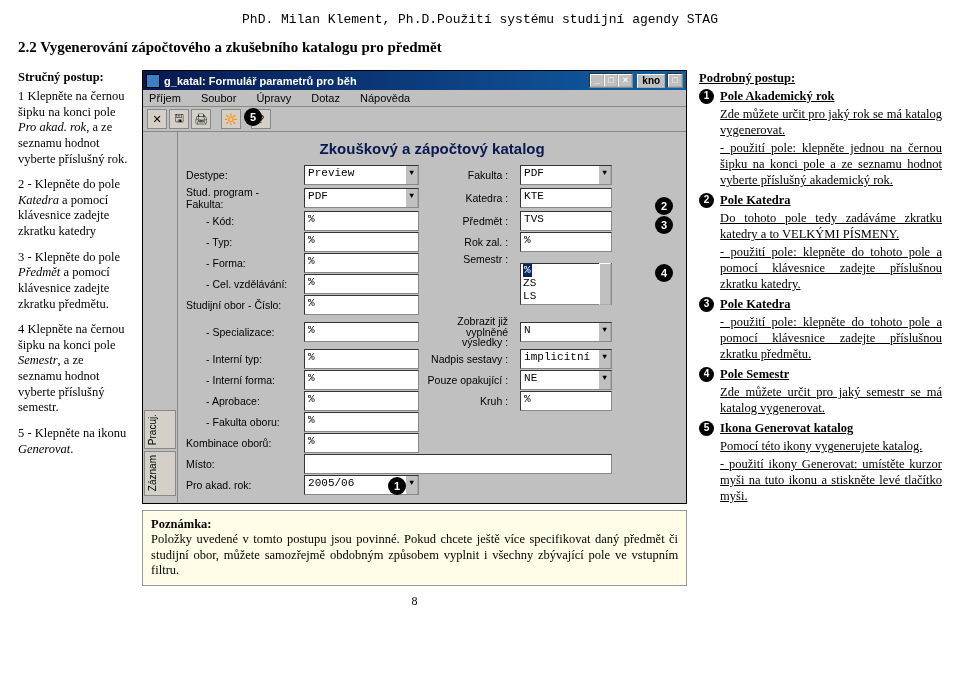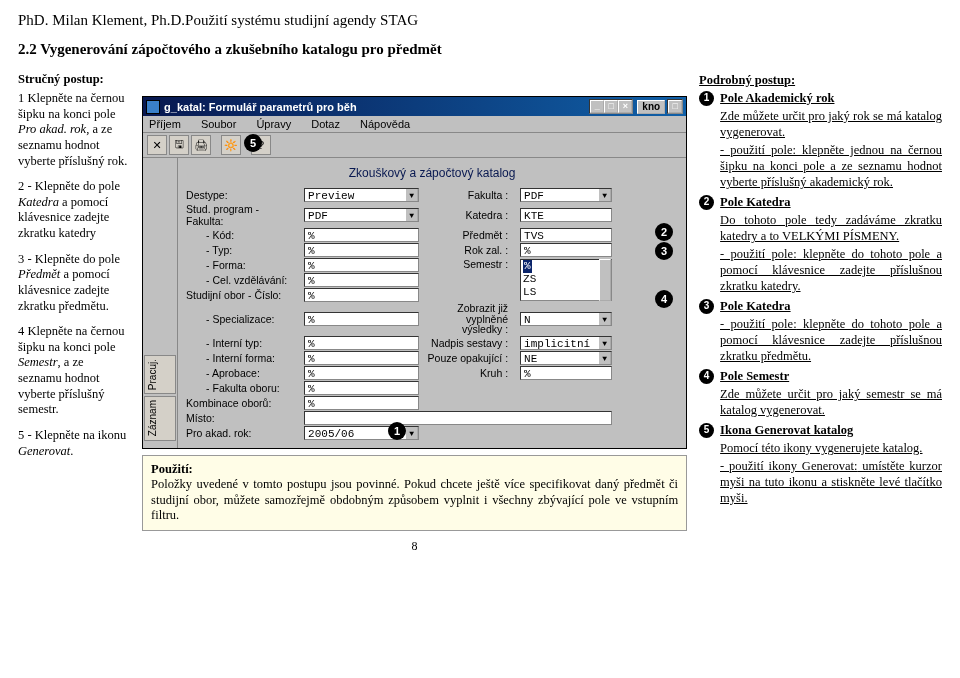--- a/index.html
+++ b/index.html
@@ -5,28 +5,28 @@
   * { box-sizing: border-box; }
   body {
     font-family: "Times New Roman", serif;
     font-size: 13px;
     margin: 0;
     padding: 12px 18px;
     width: 960px;
     background: #fff;
     color: #000;
   }
-  .top-row { display: flex; justify-content: flex-start; font-size: 15px; }
+  .top-row { display: flex; justify-content: center; font-size: 13px; font-family: Liberation Mono, monospace; }
   .section-title { font-size: 15px; font-weight: bold; margin: 12px 0 14px; }
   .layout { display: flex; gap: 12px; }
   .col-left { width: 120px; font-size: 12.5px; }
   .col-left .h { font-weight: bold; margin-bottom: 4px; display: block; }
   .col-left p { margin: 0 0 10px; line-height: 1.25; }
   .col-left em { font-style: italic; }
-  .col-mid { width: 545px; margin-top: 24px; }
+  .col-mid { width: 545px; }
   .col-right { width: 260px; font-size: 12.5px; line-height: 1.28; }
   .col-right .h { font-weight: bold; }
   .col-right p { margin: 0 0 2px; text-align: justify; text-decoration: underline; }
   .col-right .item { display: flex; gap: 6px; margin-bottom: 2px; }
   .col-right .txt { flex: 1; }
   .num {
     display: inline-flex;
     width: 15px; height: 15px;
     background: #000; color: #fff;
     border-radius: 50%;
@@ -106,38 +106,38 @@
     font-size: 10px;
     padding: 3px 2px;
     border: 1px solid #888;
     background: #d4d0c8;
     margin: 1px;
     text-align: center;
   }
   .form-main { flex: 1; padding: 6px 8px 8px; position: relative; background: #c0c0c0; }
   .form-title {
     color: #081850;
-    font-weight: normal;
-    font-size: 12px;
+    font-weight: bold;
+    font-size: 15px;
     text-align: center;
     margin: 2px 0 8px;
   }
   .form-grid {
     display: grid;
     grid-template-columns: 110px 115px 85px 92px;
     column-gap: 8px;
     row-gap: 1px;
     align-items: center;
   }
   .form-grid .lbl { font-size: 10.5px; text-align: left; }
   .form-grid .lbl.right { text-align: right; padding-right: 4px; }
   .fld {
     background: #fff;
     border: 1px inset #888;
-    height: 14px;
+    height: 20px;
     padding: 0 3px;
     font-family: "Courier New", monospace;
     font-size: 11px;
     line-height: 15px;
     overflow: hidden;
     white-space: nowrap;
   }
   .fld.combo { display: flex; }
   .fld.combo .txt { flex: 1; }
   .fld.combo .drop {
@@ -348,21 +348,21 @@
                 <span class="drop">▼</span>
               </div>
             <div></div>
               <div></div>
           </div>
         </div>
       </div>
     </div>
 
     <div class="note-box">
-      <span class="nb">Použití:</span><br>
+      <span class="nb">Poznámka:</span><br>
       <span>Položky uvedené v tomto postupu jsou povinné. Pokud chcete ještě více specifikovat daný předmět či studijní obor, můžete samozřejmě obdobným způsobem vyplnit i všechny zbývající pole ve vstupním filtru.</span>
     </div>
 
     <div class="page-num">8</div>
   </div>
 
   <div class="col-right">
     <p class="h">Podrobný postup:</p>
 
     <div class="item">

